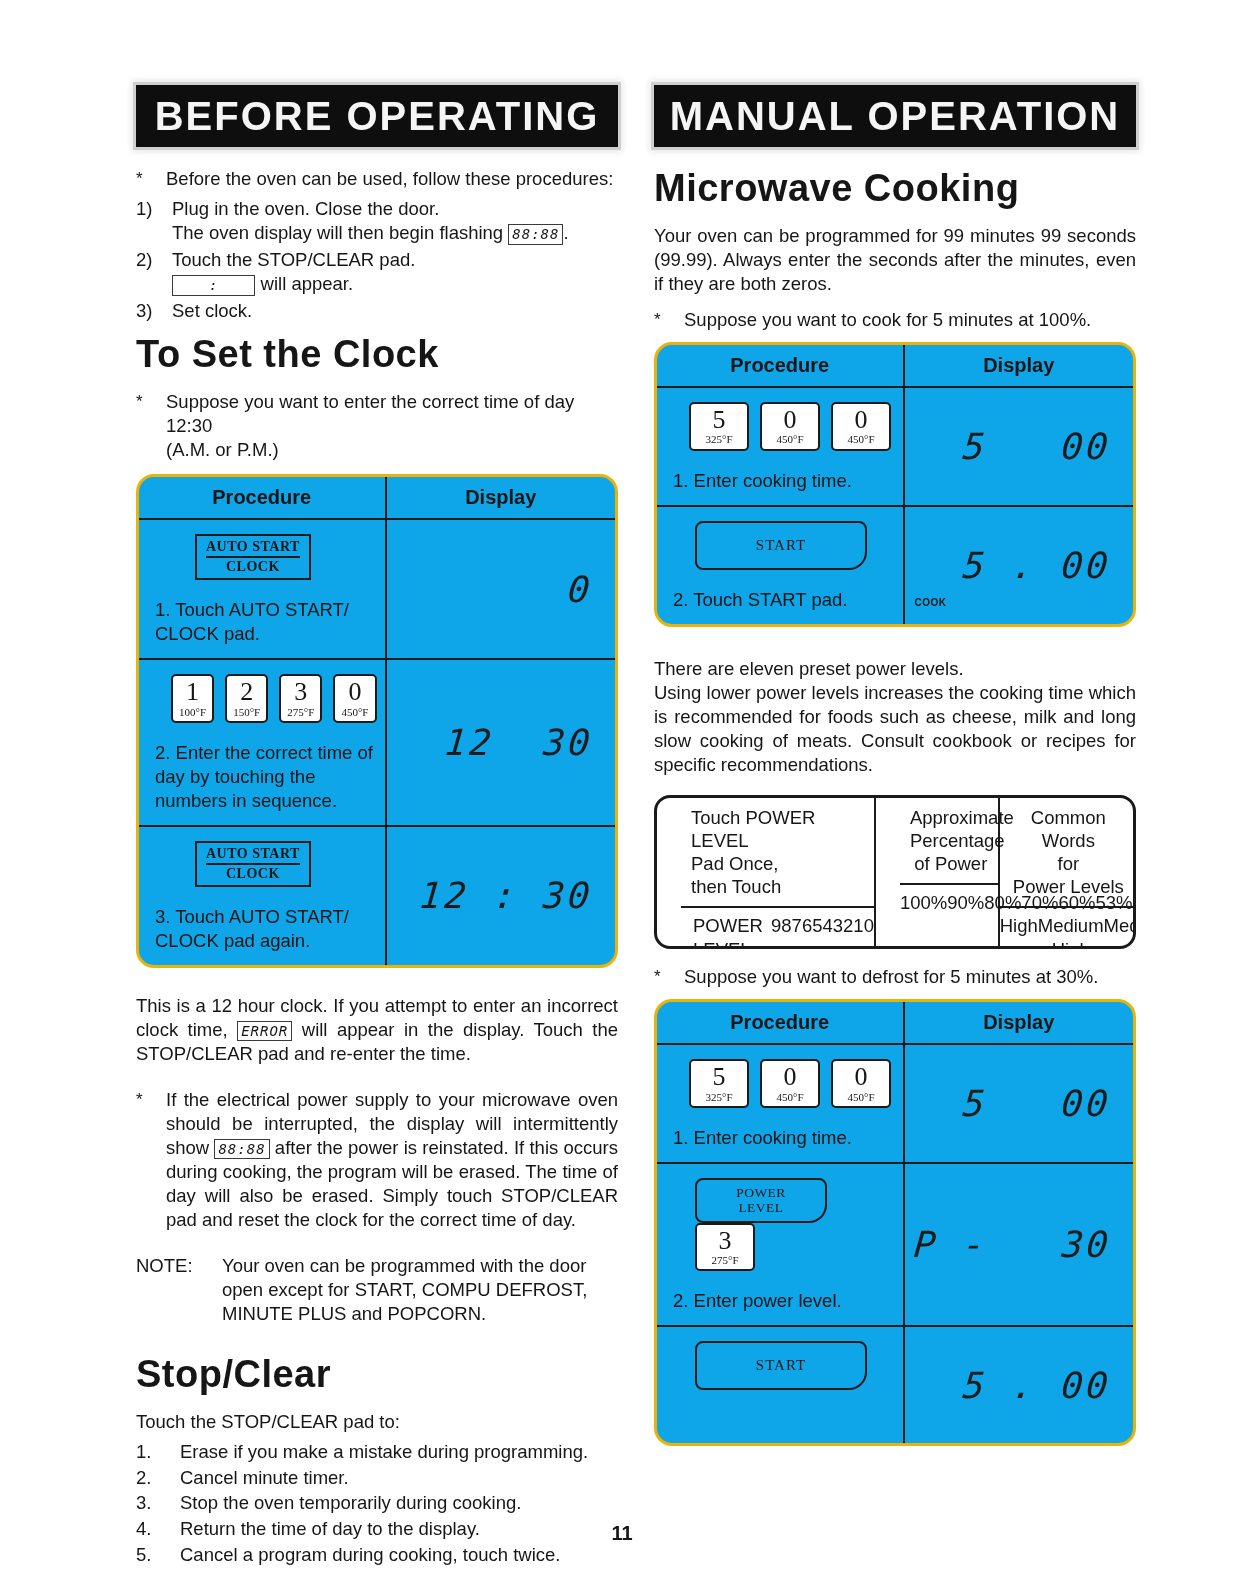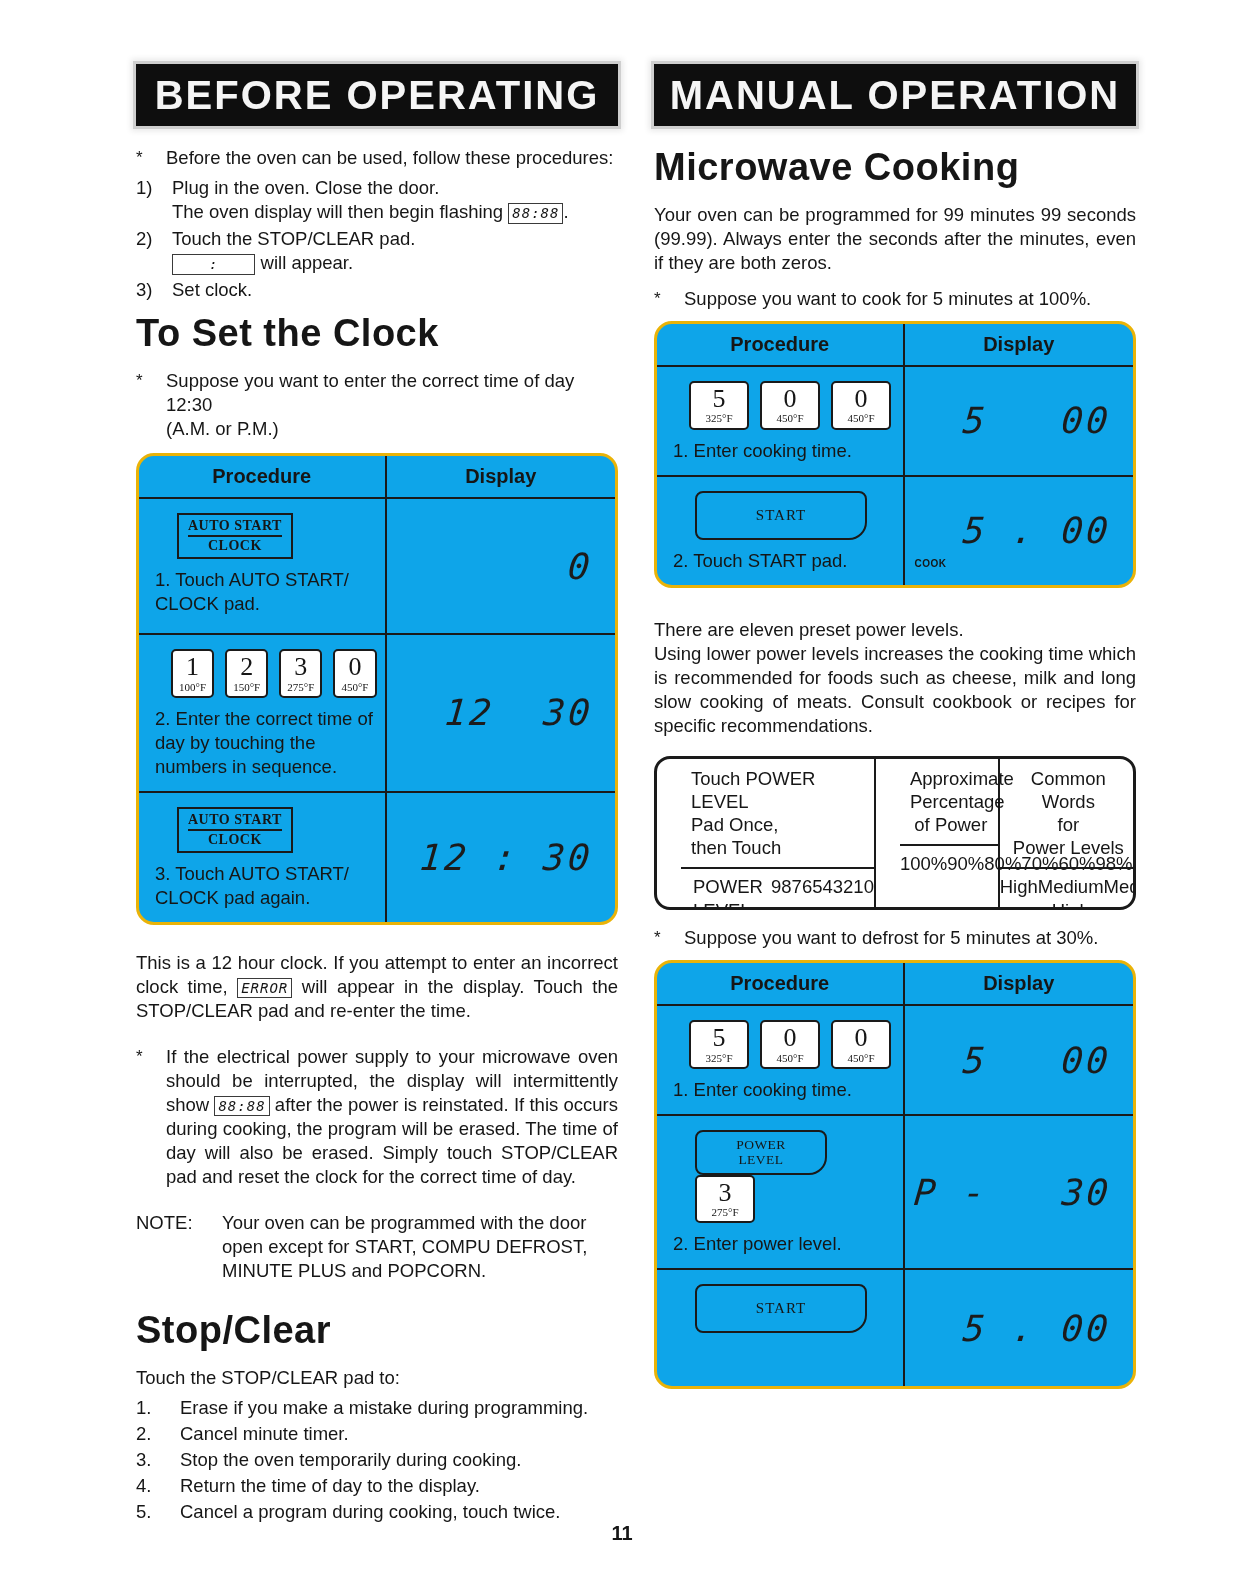--- a/index.html
+++ b/index.html
@@ -1,18 +1,18 @@
 <!DOCTYPE html>
 <html><head>
 <meta charset="utf-8">
 <style>
   html,body{margin:0;padding:0;background:#ffffff;}
   .page{position:relative;width:1244px;height:1584px;background:#fff;
         font-family:"Liberation Sans",sans-serif;color:#161616;overflow:hidden;}
-  .col{position:absolute;top:64px;width:482px;}
+  .col{position:absolute;top:85px;width:482px;}
   .col-left{left:136px;}
   .col-right{left:654px;}
 
   .banner{height:62px;background:#0e0e0e;color:#f5f5f5;display:flex;align-items:center;justify-content:center;
           font-size:40px;font-weight:bold;letter-spacing:2px;margin-bottom:20px;
           box-shadow:0 0 0 3px #cfcfcf, 0 0 6px 5px #e9e9e9;}
 
   .h1{font-size:38px;font-weight:bold;letter-spacing:0.5px;margin:10px 0 14px 0;}
   .body-txt{font-size:18.5px;line-height:1.3;text-align:justify;}
   .pre{white-space:pre-line;}
@@ -36,29 +36,29 @@
   
   .proct{border:3px solid #eab308;border-radius:18px;overflow:hidden;margin-bottom:26px;background:#0ea5e9;}
   .pt-head{display:grid;grid-template-columns:52% 48%;border-bottom:2px solid #1a1a1a;}
   .pt-head .hc{padding:9px 4px;text-align:center;font-weight:bold;font-size:20px;}
   .pt-head .hc:first-child{border-right:2px solid #1a1a1a;}
   .pt-row{display:grid;grid-template-columns:52% 48%;border-bottom:2px solid #1a1a1a;}
   .pt-row:last-child{border-bottom:none;}
   .proc-cell{padding:14px 8px 12px 16px;border-right:2px solid #1a1a1a;}
   .disp-cell{position:relative;display:flex;align-items:center;justify-content:flex-end;padding-right:22px;}
   .cook{position:absolute;left:10px;bottom:16px;font-size:10px;font-weight:bold;letter-spacing:0.5px;text-align:center;}
-  .caption{font-size:18.5px;line-height:1.3;margin-top:9px;white-space:pre-line;}
+  .caption{font-size:18.5px;line-height:1.3;margin-top:18px;white-space:pre-line;}
 
   
   .keyrow{padding-left:16px;display:flex;gap:11px;}
   .key{border:2px solid #1a1a1a;border-radius:5px;width:56px;text-align:center;padding:2px 0 3px 0;
        font-family:"Liberation Serif",serif;background:#fff;}
   .key .kd{display:block;font-size:26px;line-height:1.05;}
   .key .ks{display:block;font-size:11px;line-height:1.1;}
-  .pad2{border:2px solid #1a1a1a;display:inline-block;text-align:center;padding:3px 9px;margin-left:22px;
+  .pad2{border:2px solid #1a1a1a;display:inline-block;text-align:center;padding:3px 9px;margin-left:40px;
         font-family:"Liberation Serif",serif;font-size:14px;font-weight:bold;letter-spacing:0.5px;}
   .pad2 .top{display:block;border-bottom:2px solid #1a1a1a;padding-bottom:1px;}
   .pad2 .bot{display:block;padding-top:1px;}
   .pad-start{border:2px solid #1a1a1a;border-radius:8px 8px 18px 8px;display:inline-block;width:168px;
         text-align:center;padding:14px 0;margin-left:22px;font-family:"Liberation Serif",serif;
         font-size:15px;letter-spacing:1px;}
   .pad-power{border:2px solid #1a1a1a;border-radius:8px 8px 18px 8px;display:inline-block;width:128px;
         text-align:center;padding:5px 0;margin-left:22px;font-family:"Liberation Serif",serif;
         font-size:13.5px;letter-spacing:0.5px;vertical-align:middle;}
   .pad-power span{display:block;line-height:1.15;}
@@ -308,21 +308,21 @@
       <div class="pcol pcol-2">
         <div class="phead pre center">Approximate
 Percentage
 of Power</div>
         <div class="pbody">
           <div class="pcell">100%</div>
           <div class="pcell">90%</div>
           <div class="pcell">80%</div>
           <div class="pcell">70%</div>
           <div class="pcell">60%</div>
-          <div class="pcell">98%</div>
+          <div class="pcell">53%</div>
           <div class="pcell">40%</div>
           <div class="pcell">30%</div>
           <div class="pcell">20%</div>
           <div class="pcell">10%</div>
           <div class="pcell">0%</div>
         </div>
       </div>
       <div class="pcol">
         <div class="phead pre center">Common Words
 for

